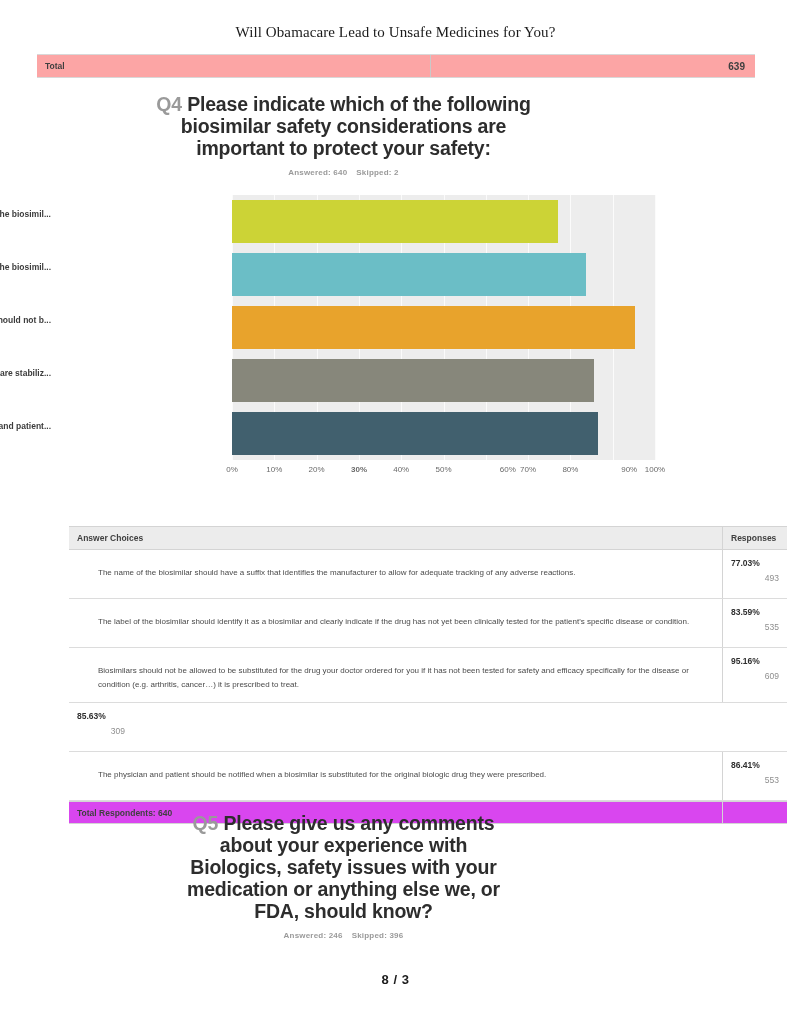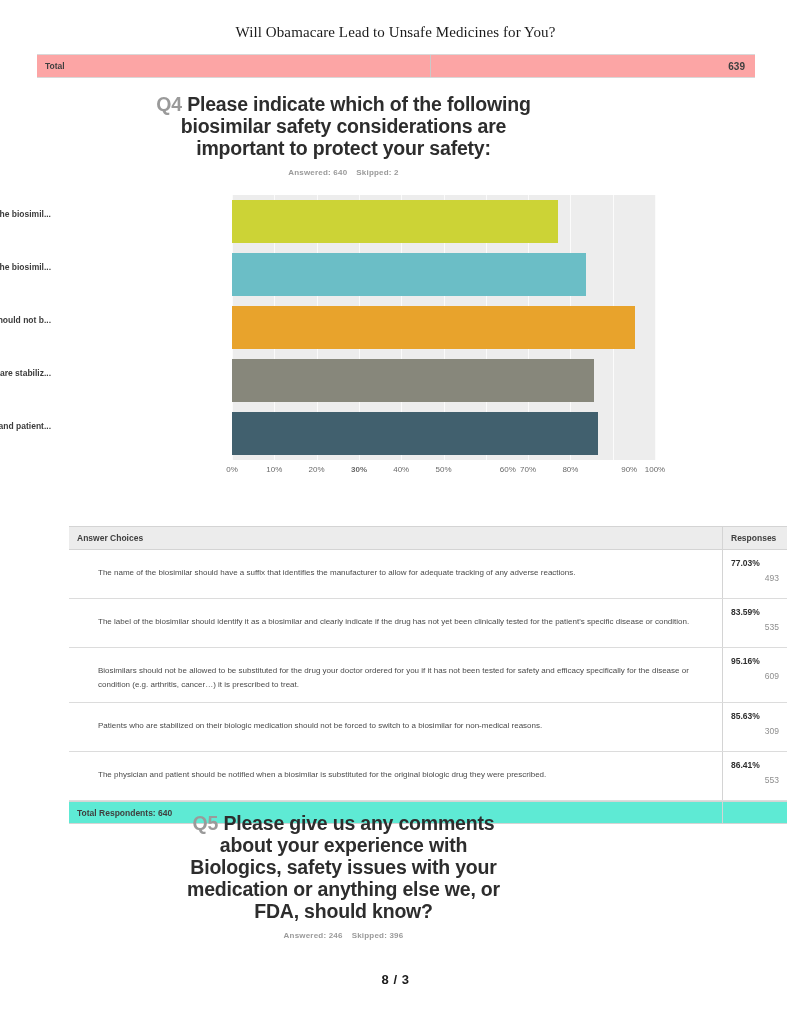--- a/index.html
+++ b/index.html
@@ -224,21 +224,21 @@
   }
   .cnt {
     font-size: 8.5px;
     color: #8e8e8e;
     display: block;
     text-align: right;
     margin-top: 5px;
   }
   .at-foot {
     display: flex;
-    background: #5eead4;
+    background: #d946ef;
     height: 21px;
     border-top: 1px solid #d4d4d4;
   }
   .at-foot .c1 {
     width: 654px;
     box-sizing: border-box;
     border-right: 1px solid #d4d4d4;
     padding: 6px 0 0 8px;
     font-size: 8.5px;
     font-weight: bold;
@@ -352,21 +352,20 @@
         </div>
       </div>
       <div class="at-row">
         <div class="c1">Biosimilars should not be allowed to be substituted for the drug your doctor ordered for you if it has not been tested for safety and efficacy specifically for the disease or condition (e.g. arthritis, cancer…) it is prescribed to treat.</div>
         <div class="c2">
           <span class="pct">95.16%</span>
           <span class="cnt">609</span>
         </div>
       </div>
       <div class="at-row">
-        <div class="c1">Patients who are stabilized on their biologic medication should not be forced to switch to a biosimilar for non-medical reasons.</div>
         <div class="c2">
           <span class="pct">85.63%</span>
           <span class="cnt">309</span>
         </div>
       </div>
       <div class="at-row">
         <div class="c1">The physician and patient should be notified when a biosimilar is substituted for the original biologic drug they were prescribed.</div>
         <div class="c2">
           <span class="pct">86.41%</span>
           <span class="cnt">553</span>

